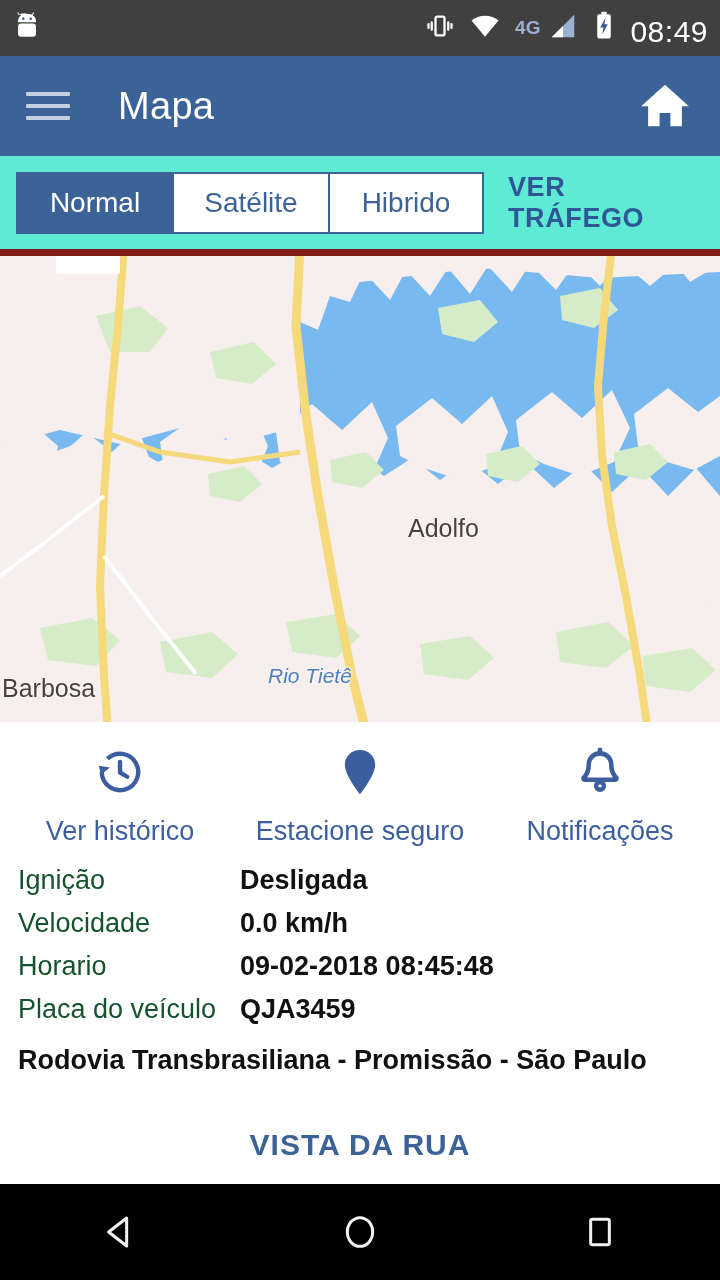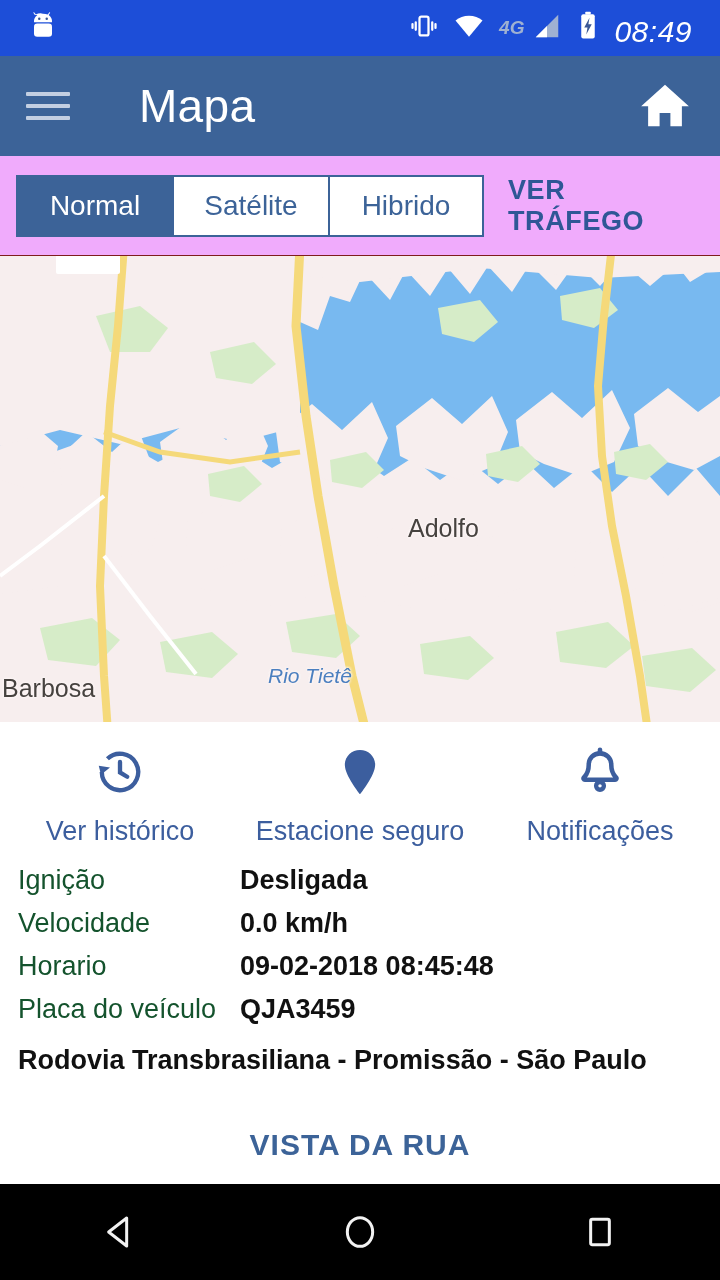--- a/index.html
+++ b/index.html
@@ -6,42 +6,42 @@
   html,body {
     width:720px; height:1280px;
     font-family:"Liberation Sans", sans-serif;
     background:#ffffff;
     overflow:hidden;
   }
   #screen { position:relative; width:720px; height:1280px; background:#fff; }
 
   
   .status-bar{
-    height:56px; background:#1d4ed8; display:flex; align-items:center;
-    padding:0 28px; color:#fff;font-style:italic;
+    height:56px; background:#404040; display:flex; align-items:center;
+    padding:0 12px; color:#fff;
   }
   .status-left{ display:flex; align-items:center; }
   .status-right{ margin-left:auto; display:flex; align-items:center; gap:14px; }
   .status-clock{ font-size:30px; font-weight:normal; letter-spacing:.5px; color:#fff;margin-top:7px; }
   .sig-4g{ font-size:19px; color:#9fb1d2; font-weight:bold; margin-right:-6px;}
 
   
   .app-bar{
     height:100px; background:#3c6398; display:flex; align-items:center;
     padding:0 26px;
   }
   .hamburger{ width:44px; display:flex; flex-direction:column; gap:8px; cursor:pointer; }
   .hamburger i{ display:block; height:4px; background:#c3cfe2; border-radius:1px; }
-  .app-title{ color:#fff; font-size:46px; margin-left:69px; letter-spacing:.3px; }
+  .app-title{ color:#fff; font-size:38px; margin-left:48px; letter-spacing:.3px; }
   .home-btn{ margin-left:auto; cursor:pointer; display:flex; align-items:center; }
 
   
   .seg-bar{
-    height:100px; background:#f0abfc; display:flex; align-items:center;
-    padding:0 16px; border-bottom:1px solid #7f1d1d;
+    height:100px; background:#5eead4; display:flex; align-items:center;
+    padding:0 16px; border-bottom:7px solid #7f1d1d;
   }
   .seg-group{ display:flex; height:62px; }
   .seg{
     display:flex; align-items:center; justify-content:center;
     min-width:156px; padding:0 18px; font-size:28px; cursor:pointer;
     border:2px solid #3c6398; border-right-width:0; background:#fff; color:#3c6398;
   }
   .seg:last-child{ border-right-width:2px; }
   .seg.active{ background:#3c6398; color:#fff; border-color:#3c6398; }
   .traffic-link{

